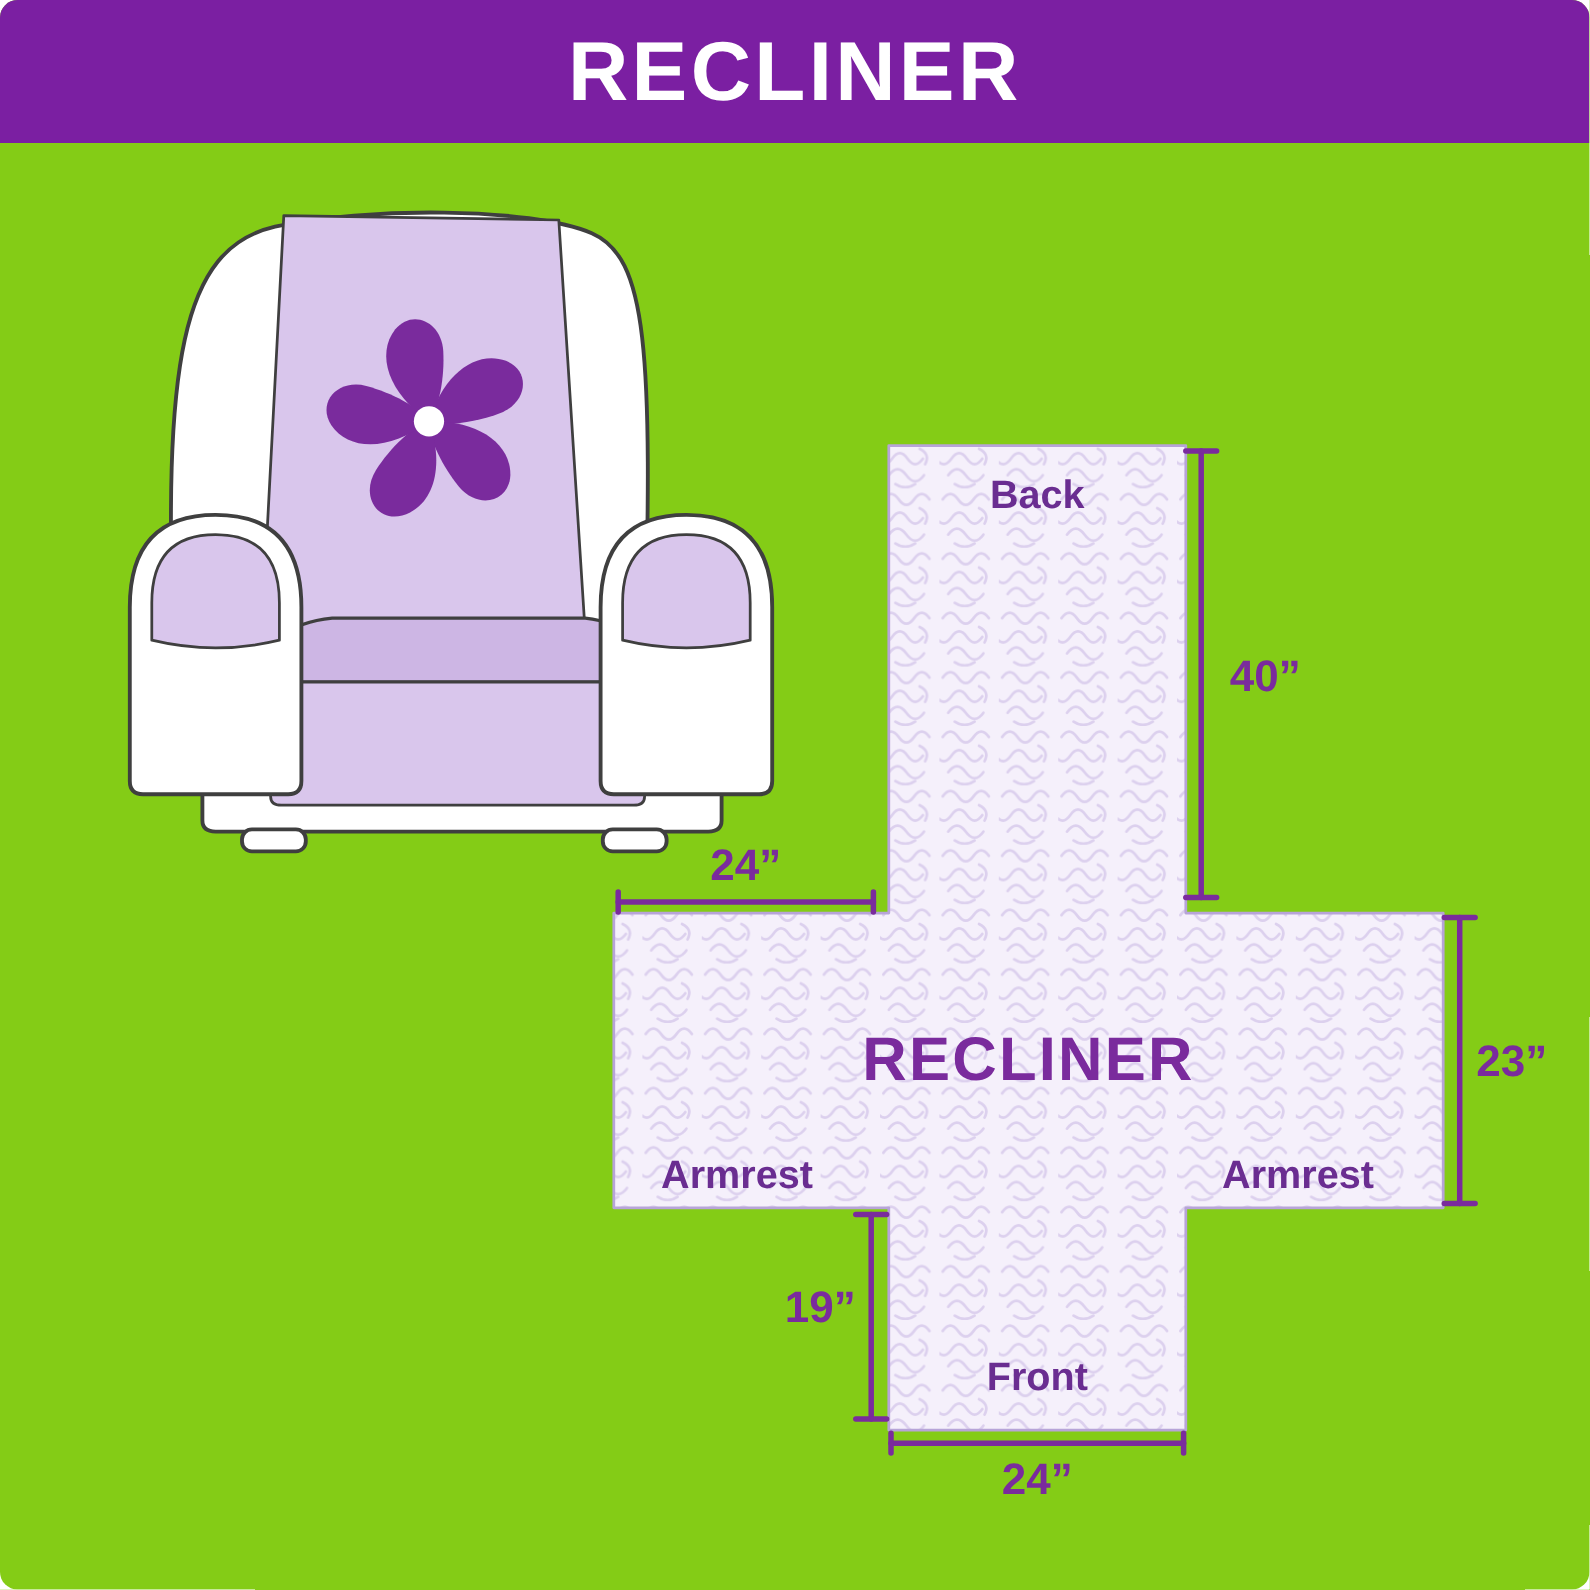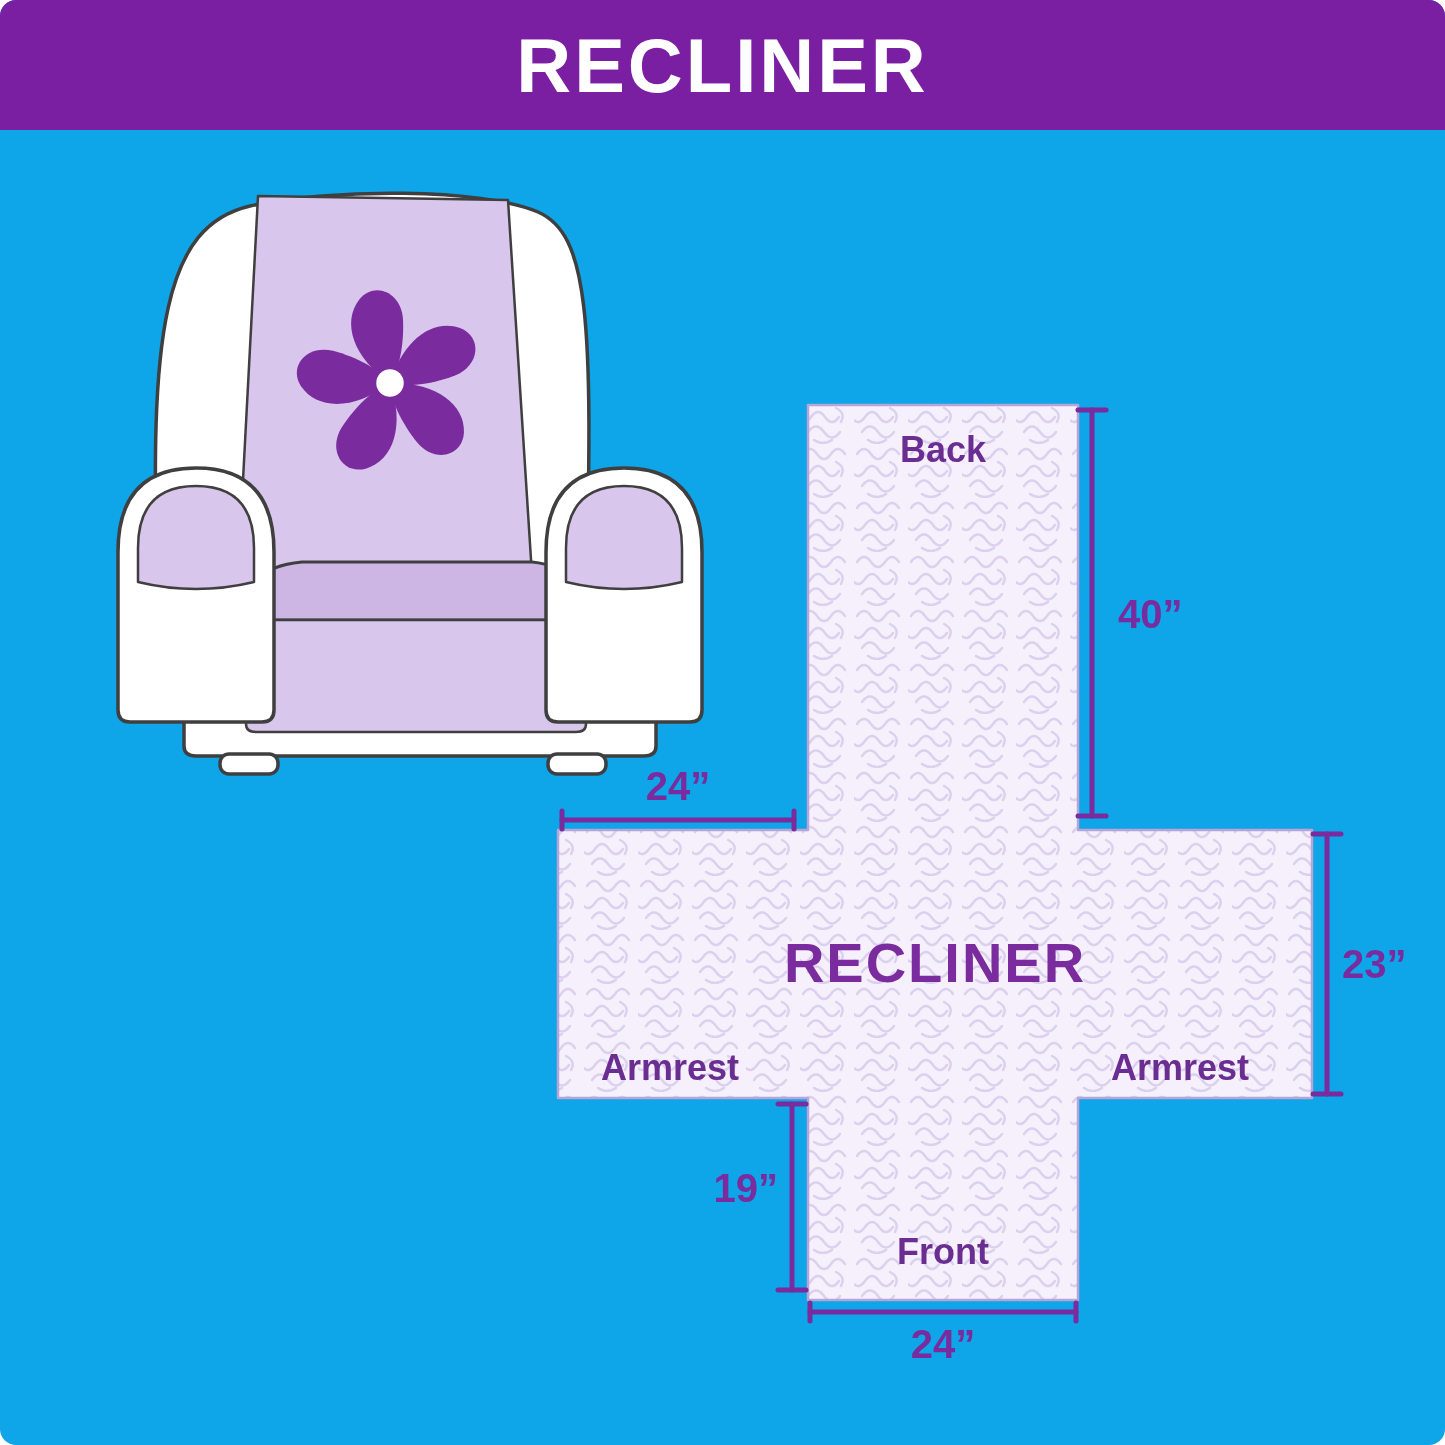--- a/index.html
+++ b/index.html
@@ -1,17 +1,17 @@
 <!DOCTYPE html>
 <html><head>
 <meta charset="utf-8">
 <style>
   html,body{margin:0;padding:0;background:#ffffff;}
   .page{
-    position:relative;width:1445px;height:1445px;background:#0ea5e9;
+    position:relative;width:1445px;height:1445px;background:#84cc16;
     font-family:"Liberation Sans",sans-serif;overflow:hidden;border-radius:16px;
   }
   .banner{
     position:absolute;top:0;left:0;width:100%;height:130px;
     background:#7b1fa2;display:flex;align-items:center;justify-content:center;
   }
   .banner h1{
     margin:0;color:#ffffff;font-size:76px;font-weight:bold;letter-spacing:3px;
   }
   .chair-svg{position:absolute;left:80px;top:150px;width:660px;height:640px;}

